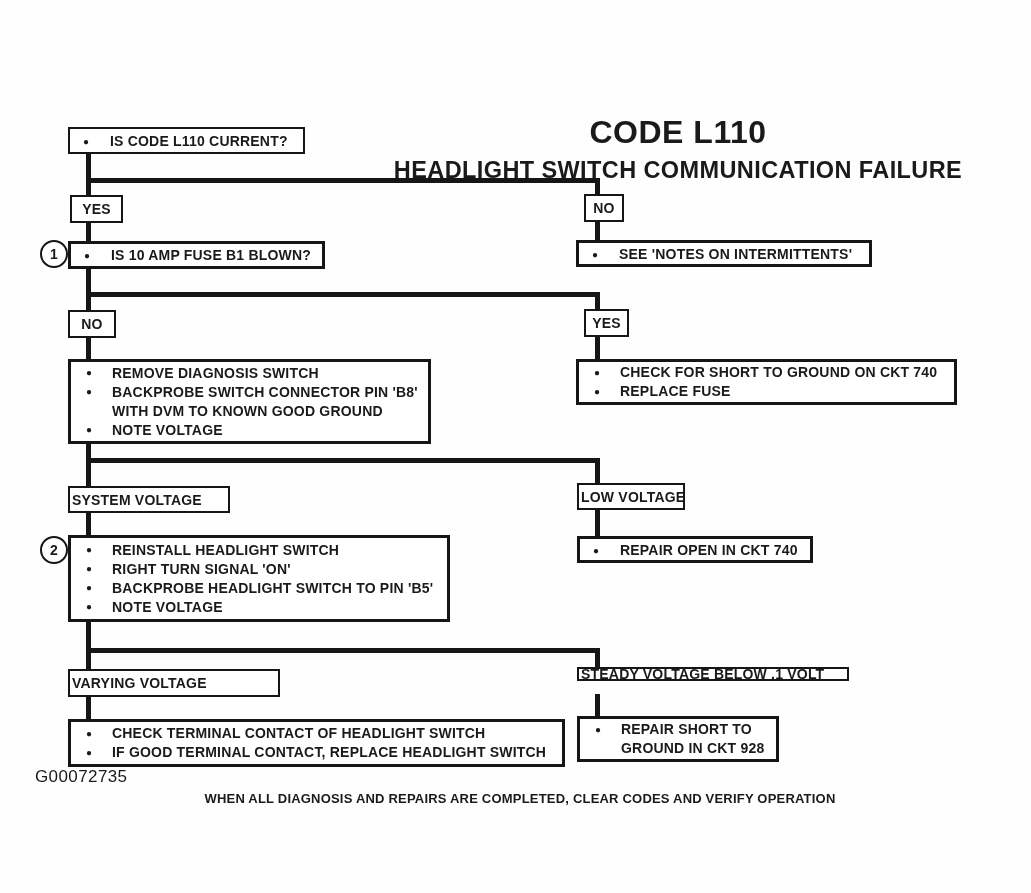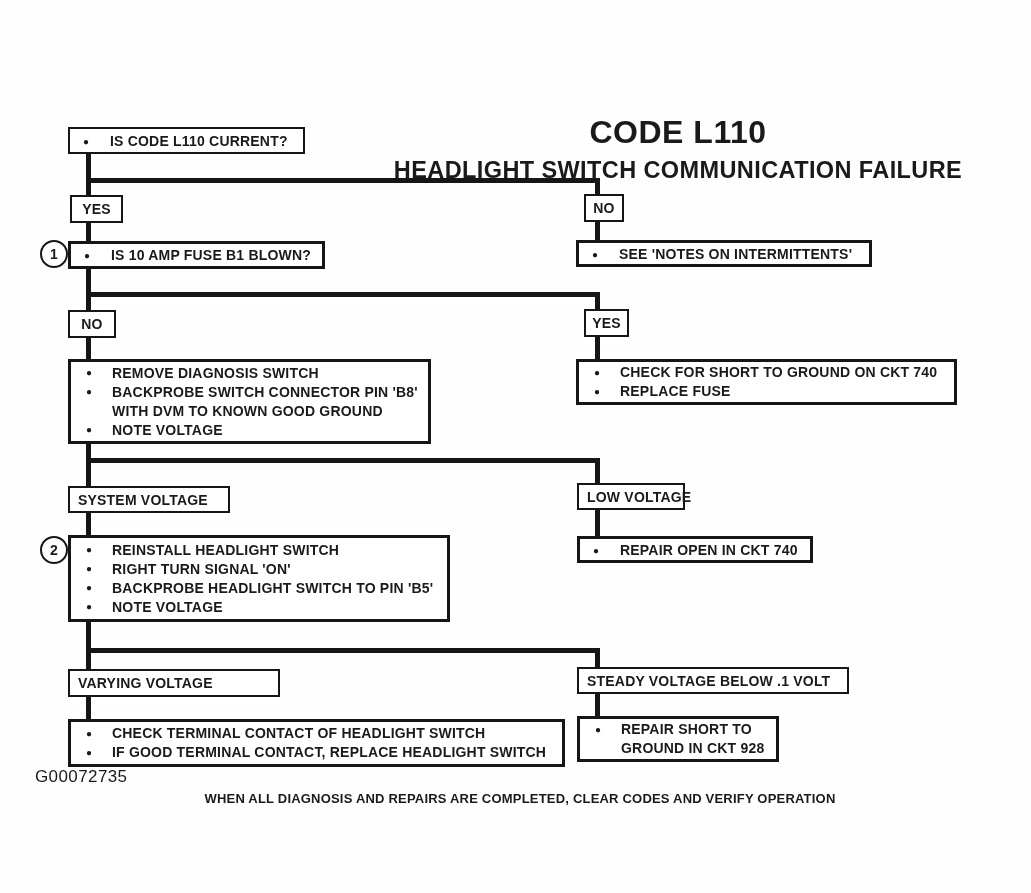--- a/index.html
+++ b/index.html
@@ -19,21 +19,21 @@
     border:2px solid #161616;
     background:#fff;
     display:flex;
     align-items:center;
     font-size:14px;
     font-weight:bold;
     letter-spacing:.2px;
     white-space:nowrap;
   }
   .box.heavy{border-width:3px;}
-  .label-box{justify-content:flex-start;padding-left:8px;}
+  .label-box{justify-content:flex-start;padding-left:2px;}
   .bullet-box{padding-left:13px;gap:17px;}
   .bullet{
     font-size:10px;
     line-height:1;
     transform:translateY(1px);
     width:10px;
     flex:0 0 auto;
   }
   .multi{
     flex-direction:column;
@@ -204,21 +204,21 @@
   </div>
 
   <div class="box bullet-box heavy" style="left:577px;top:536px;width:236px;height:27px;">
     <span class="bullet">●</span>
     <span>REPAIR OPEN IN CKT 740</span>
   </div>
 
   <div class="box label-box" style="left:68px;top:669px;width:212px;height:28px;">
     <span>VARYING VOLTAGE</span>
   </div>
-  <div class="box label-box" style="left:577px;top:667px;width:272px;height:27px;">
+  <div class="box label-box" style="left:577px;top:667px;width:272px;height:14px;">
     <span>STEADY VOLTAGE BELOW .1 VOLT</span>
   </div>
 
   <div class="box multi heavy" style="left:68px;top:719px;width:497px;height:48px;">
     <div class="row">
       <span class="bullet">●</span>
       <span>CHECK TERMINAL CONTACT OF HEADLIGHT SWITCH</span>
     </div>
     <div class="row">
       <span class="bullet">●</span>

